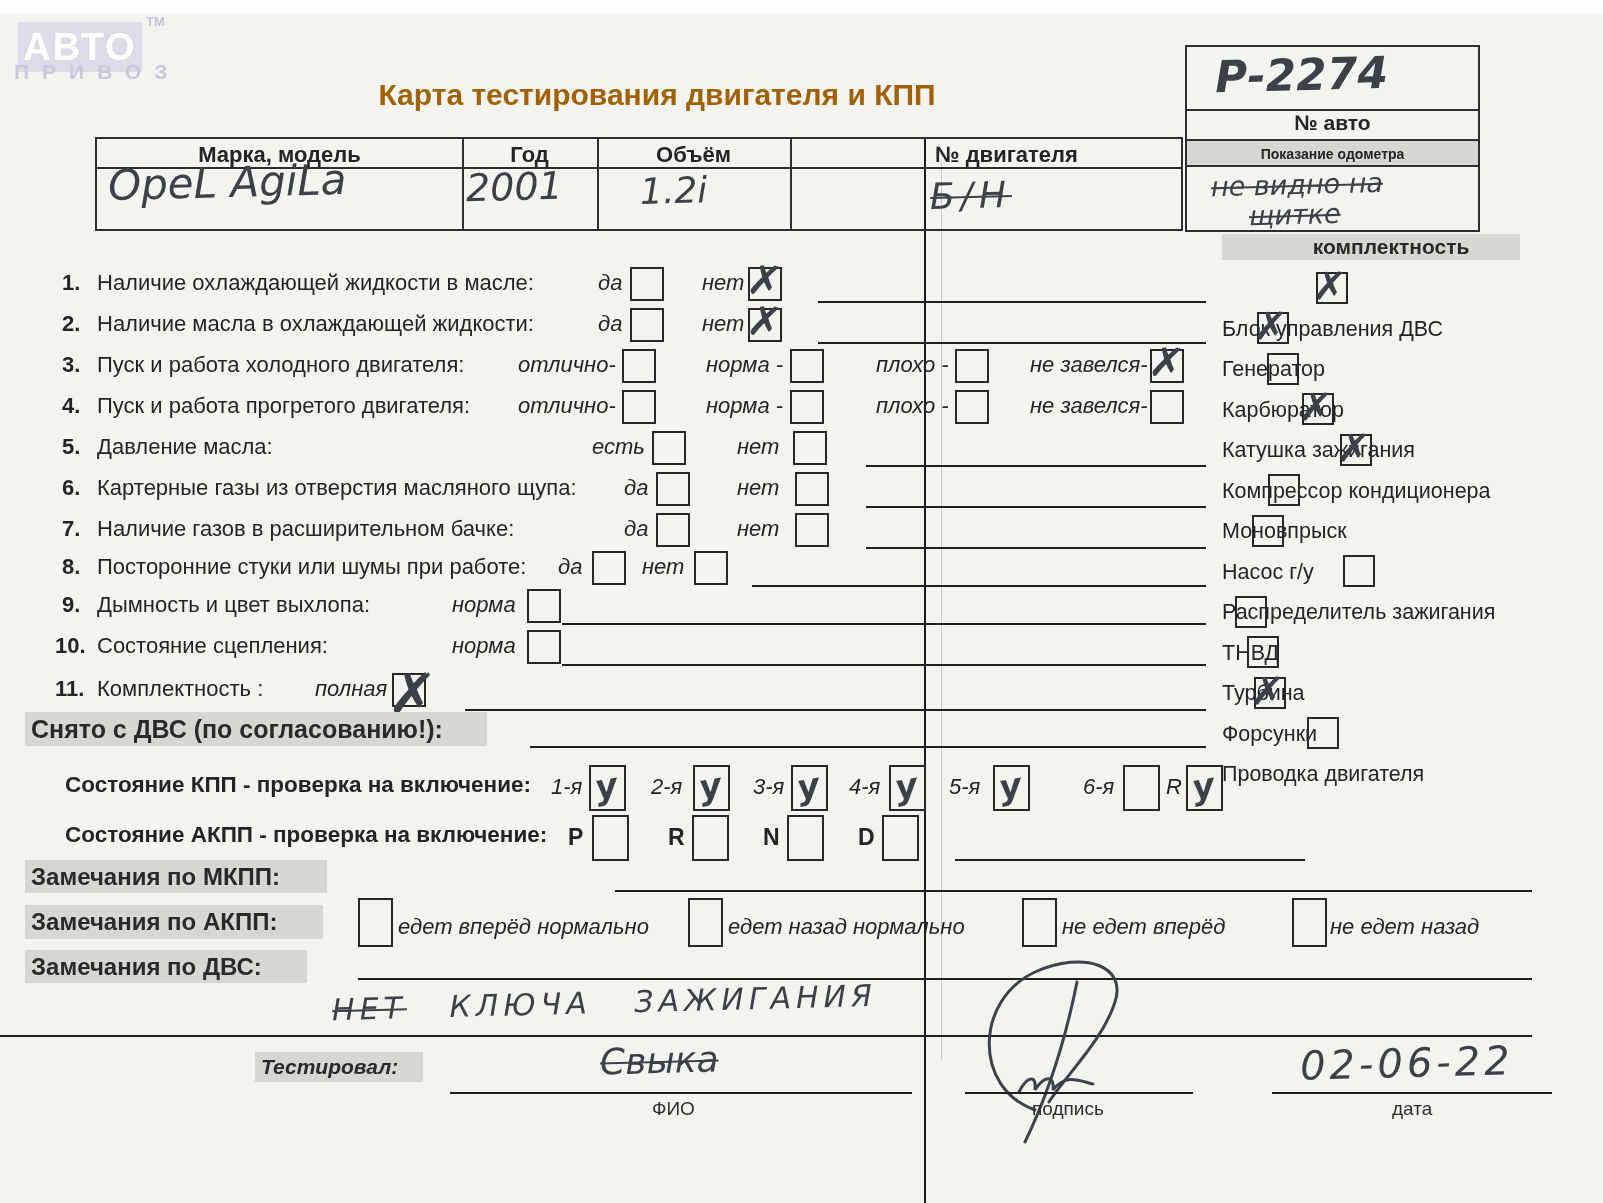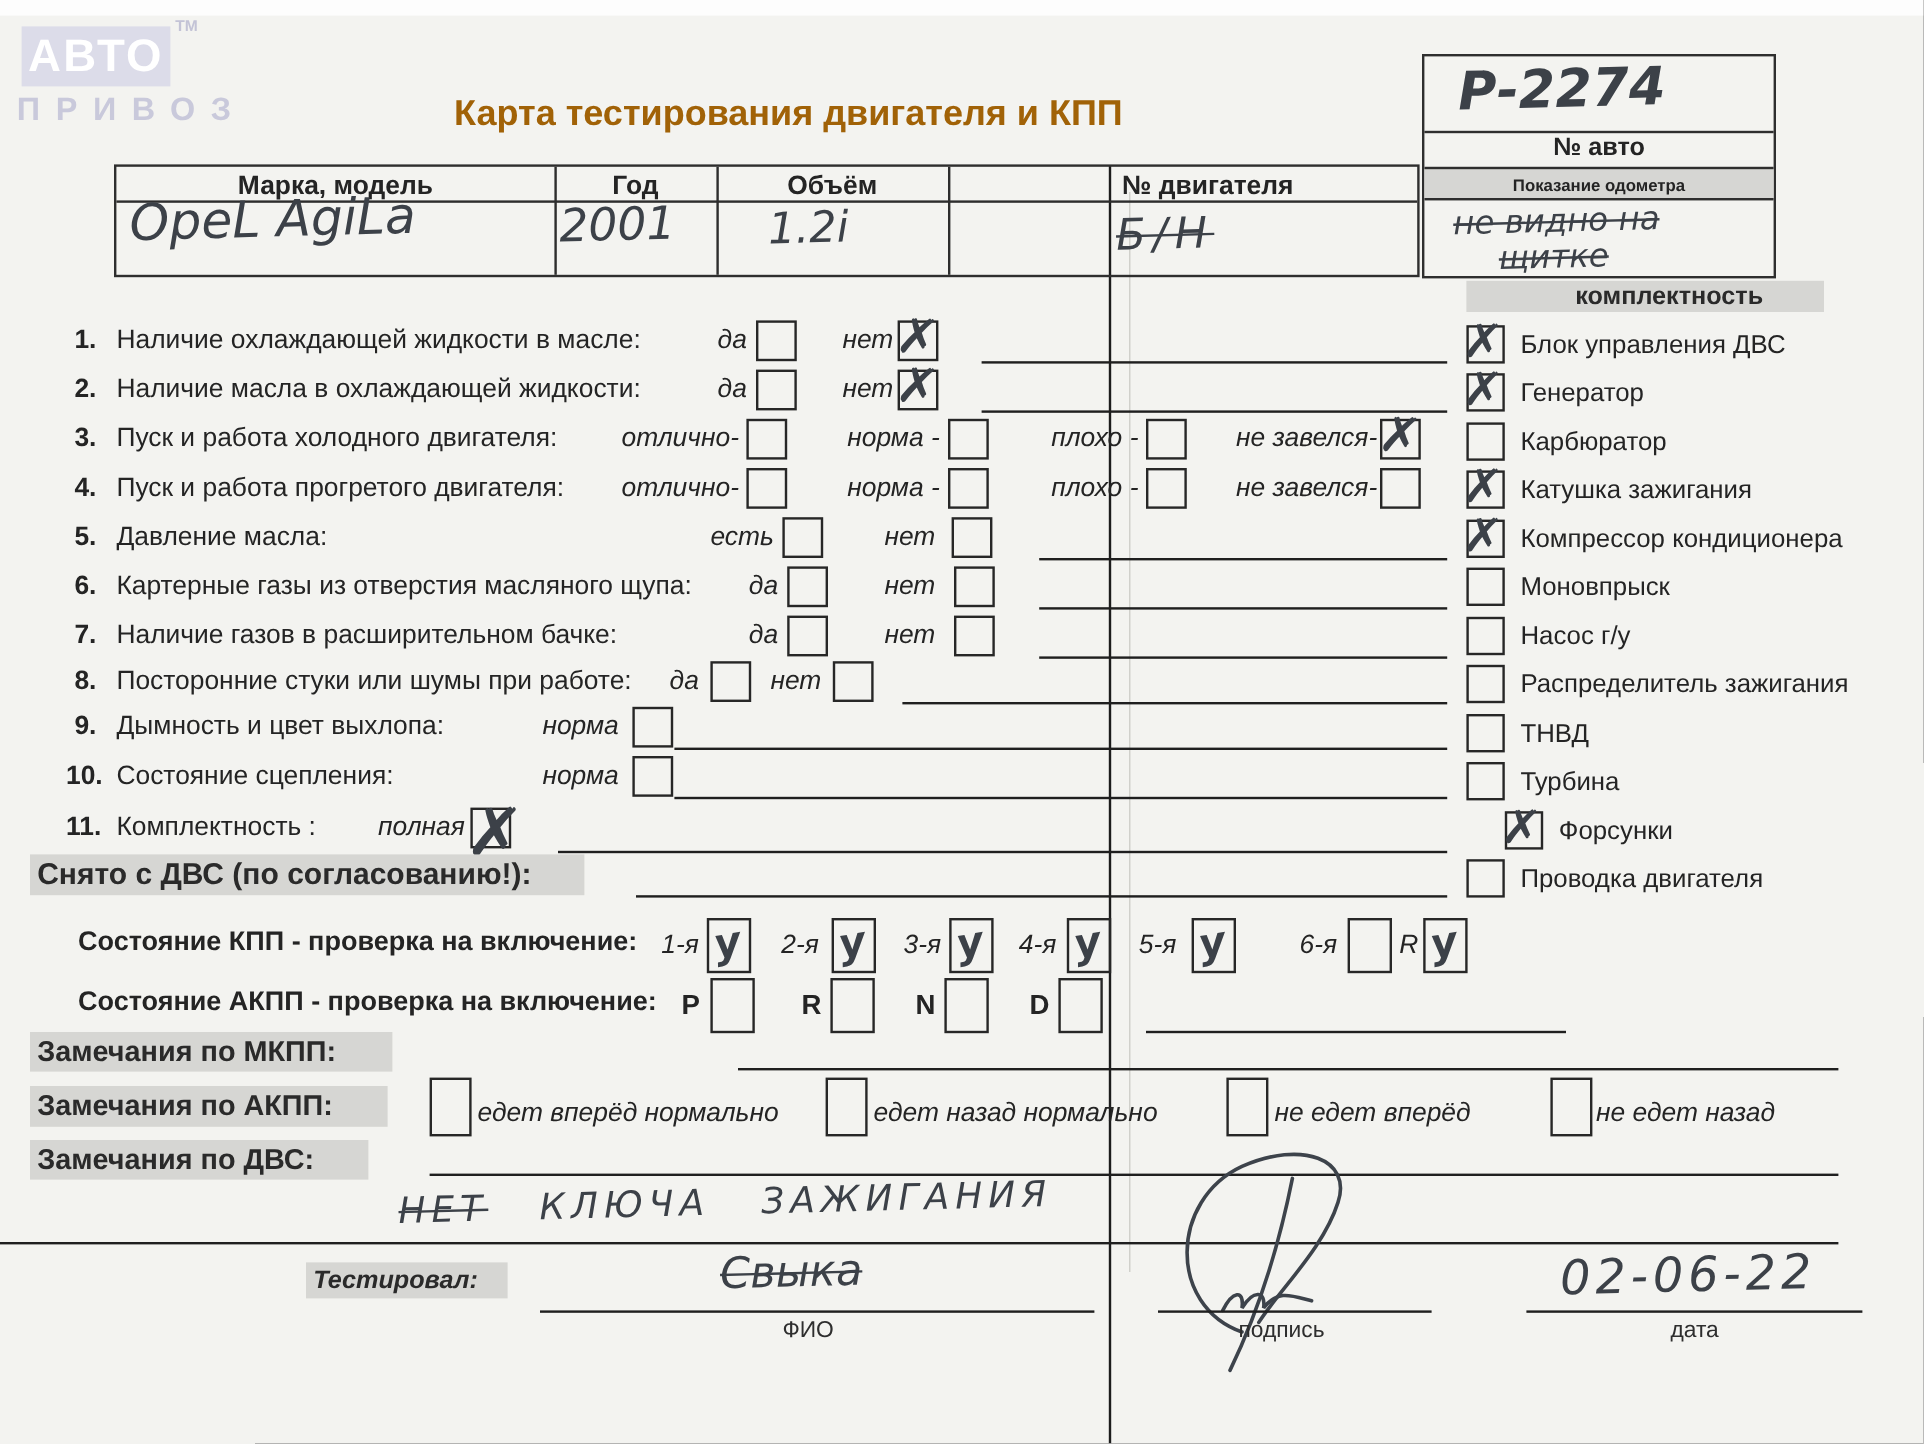--- a/index.html
+++ b/index.html
@@ -33,21 +33,21 @@
   .row{position:absolute;left:0;width:100%;height:38px;}
   .num{position:absolute;font-weight:bold;font-size:22px;}
   .lbl{position:absolute;font-size:22px;}
   .opt{position:absolute;font-style:italic;font-size:22px;}
   .box{position:absolute;width:30px;height:30px;border:2px solid #272727;top:-3px;}
   .box.checked::after{content:"✗";position:absolute;font-size:42px;line-height:1;
         color:#3c4148;left:-3px;top:-9px;transform:rotate(7deg);
         font-family:"DejaVu Sans",sans-serif;}
   .box.mark-big.checked::after{font-size:58px;left:-6px;top:-10px;transform:rotate(3deg);}
   
-  .citem{position:absolute;left:1222px;display:flex;align-items:center;gap:13px;height:30px;}
+  .citem{position:absolute;left:1222px;display:flex;align-items:center;gap:13px;height:30px;flex-direction:column;}
   .cbox{width:28px;height:28px;border:2px solid #272727;position:relative;flex:none;}
   .cbox.checked::after{content:"✗";position:absolute;font-size:40px;line-height:1;color:#3c4148;
         left:-5px;top:-8px;transform:rotate(4deg);font-family:"DejaVu Sans",sans-serif;}
   .clbl{font-size:21.5px;white-space:nowrap;}
   
   .gl{position:absolute;font-style:italic;font-size:22px;top:9px;}
   .pl{position:absolute;font-size:23px;font-weight:bold;top:9px;}
   .gbox{position:absolute;width:33px;height:42px;border:2px solid #272727;top:0;}
   .gbox.checked::after{content:"у";position:absolute;font-family:"DejaVu Sans",sans-serif;
         font-style:italic;font-weight:bold;font-size:34px;line-height:1;color:#3c4148;
@@ -61,21 +61,21 @@
 
 <div id="page">
   <div class="scan-strip"></div>
 
   <div class="crease" style="left:924px;top:138px;height:1065px;"></div>
   <div class="crease2" style="left:941px;top:160px;height:900px;"></div>
 
   <div>
     <div class="logo-block" style="left:18px;top:22px;width:124px;height:50px;font-size:38px;">АВТО</div>
     <div class="logo-tm" style="left:146px;top:14px;font-size:13px;">ТМ</div>
-    <div class="logo-bottom" style="left:14px;top:76px;font-size:27px;">ПРИВОЗ</div>
+    <div class="logo-bottom" style="left:14px;top:60px;font-size:21px;">ПРИВОЗ</div>
   </div>
 
   <div class="title" style="left:327px;top:78px;width:660px;text-align:center;">Карта тестирования двигателя и КПП</div>
 
   <div class="abs" style="left:1185px;top:45px;width:295px;height:187px;border:2px solid #2e2e2e;box-sizing:border-box;">
     <div class="hand" style="left:28px;top:2px;font-size:44px;font-weight:bold;">Р-2274</div>
     <div class="abs" style="left:0;top:62px;width:100%;border-top:2px solid #2e2e2e;"></div>
     <div class="abs" style="left:0;top:64px;width:100%;text-align:center;font-weight:bold;font-size:21px;">№ авто</div>
     <div class="abs" style="left:0;top:92px;width:100%;height:28px;background:#d6d6d3;border-top:2px solid #2e2e2e;border-bottom:2px solid #2e2e2e;box-sizing:border-box;text-align:center;font-weight:bold;font-size:14px;line-height:26px;">Показание одометра</div>
     <div class="hand strike" style="left:24px;top:122px;font-size:27px;">не видно на</div>
@@ -132,21 +132,21 @@
       <span class="clbl">Распределитель зажигания</span>
     </div>
   <div class="citem" style="top:596px;">
       <span class="cbox"></span>
       <span class="clbl">ТНВД</span>
     </div>
   <div class="citem" style="top:636px;">
       <span class="cbox"></span>
       <span class="clbl">Турбина</span>
     </div>
-  <div class="citem" style="top:677px;margin-left:32px;">
+  <div class="citem" style="top:677px;">
       <span class="cbox checked"></span>
       <span class="clbl">Форсунки</span>
     </div>
   <div class="citem" style="top:717px;">
       <span class="cbox"></span>
       <span class="clbl">Проводка двигателя</span>
     </div>
 
   <div class="row" style="top:270px;">
     <span class="num" style="left:62px;">1.</span>

